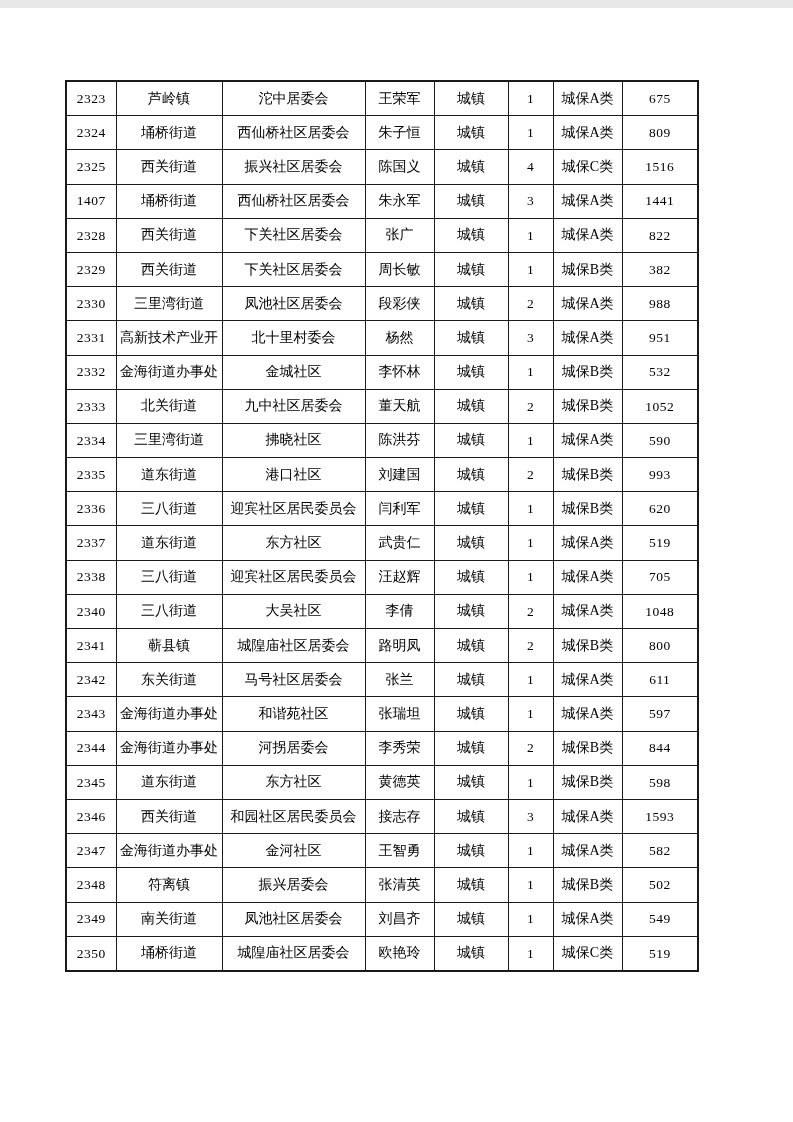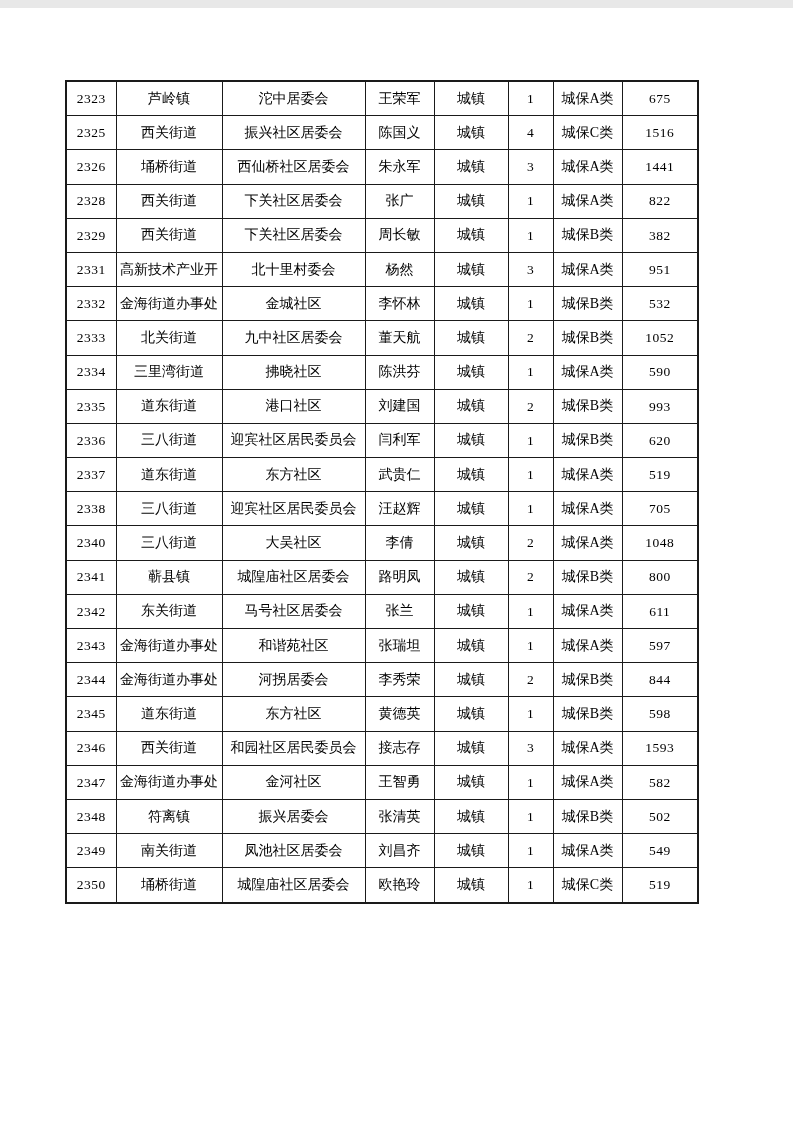--- a/index.html
+++ b/index.html
@@ -63,31 +63,41 @@
           <td class="num">2323</td>
           <td>芦岭镇</td>
           <td>沱中居委会</td>
           <td>王荣军</td>
           <td>城镇</td>
           <td class="num">1</td>
           <td>城保A类</td>
           <td class="num">675</td>
         </tr>
         <tr>
+          <td class="num">2324</td>
+          <td>埇桥街道</td>
+          <td>西仙桥社区居委会</td>
+          <td>朱子恒</td>
+          <td>城镇</td>
+          <td class="num">1</td>
+          <td>城保A类</td>
+          <td class="num">809</td>
+        </tr>
+        <tr>
           <td class="num">2325</td>
           <td>西关街道</td>
           <td>振兴社区居委会</td>
           <td>陈国义</td>
           <td>城镇</td>
           <td class="num">4</td>
           <td>城保C类</td>
           <td class="num">1516</td>
         </tr>
         <tr>
-          <td class="num">2326</td>
+          <td class="num">1407</td>
           <td>埇桥街道</td>
           <td>西仙桥社区居委会</td>
           <td>朱永军</td>
           <td>城镇</td>
           <td class="num">3</td>
           <td>城保A类</td>
           <td class="num">1441</td>
         </tr>
         <tr>
           <td class="num">2328</td>
@@ -101,20 +111,30 @@
         </tr>
         <tr>
           <td class="num">2329</td>
           <td>西关街道</td>
           <td>下关社区居委会</td>
           <td>周长敏</td>
           <td>城镇</td>
           <td class="num">1</td>
           <td>城保B类</td>
           <td class="num">382</td>
+        </tr>
+        <tr>
+          <td class="num">2330</td>
+          <td>三里湾街道</td>
+          <td>凤池社区居委会</td>
+          <td>段彩侠</td>
+          <td>城镇</td>
+          <td class="num">2</td>
+          <td>城保A类</td>
+          <td class="num">988</td>
         </tr>
         <tr>
           <td class="num">2331</td>
           <td>高新技术产业开</td>
           <td>北十里村委会</td>
           <td>杨然</td>
           <td>城镇</td>
           <td class="num">3</td>
           <td>城保A类</td>
           <td class="num">951</td>

